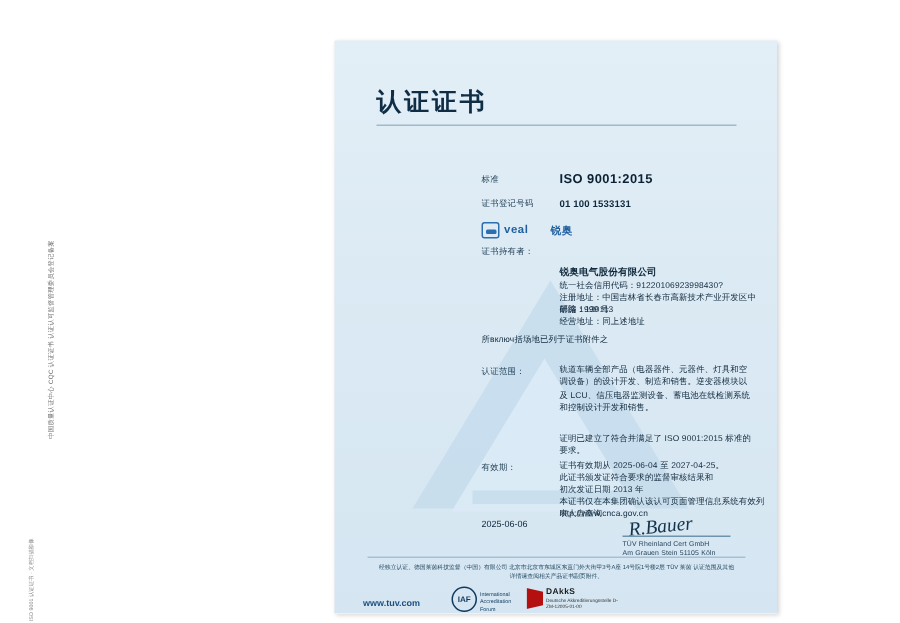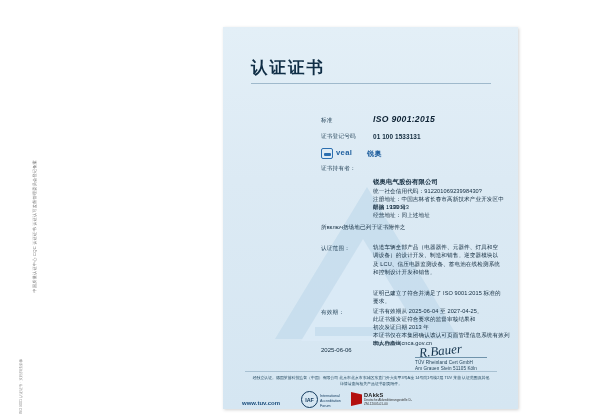--- a/index.html
+++ b/index.html
@@ -375,21 +375,21 @@
   <div class="cert-sheet">
 
     <div class="wm-triangle"></div>
     <div class="wm-triangle-inner"></div>
     <div class="wm-bar"></div>
 
     <div class="cert-title">认证证书</div>
     <div class="hdr-rule"></div>
 
     <div class="lbl" style="left:98px; top:90px;">标准</div>
-    <div class="val strong" style="left:150px; top:86px;font-style:italic;">ISO 9001:2015</div>
+    <div class="val strong" style="left:150px; top:86px;">ISO 9001:2015</div>
 
     <div class="lbl" style="left:98px; top:106px;">证书登记号码</div>
     <div class="val mid" style="left:150px; top:105px;">01 100 1533131</div>
 
     <div class="lbl" style="left:98px; top:138px;">证书持有者：</div>
 
     <div class="logo-box">
       <div class="logo-mark"></div>
       <div class="logo-word">veal</div>
       <div class="logo-cn">锐奥</div>

